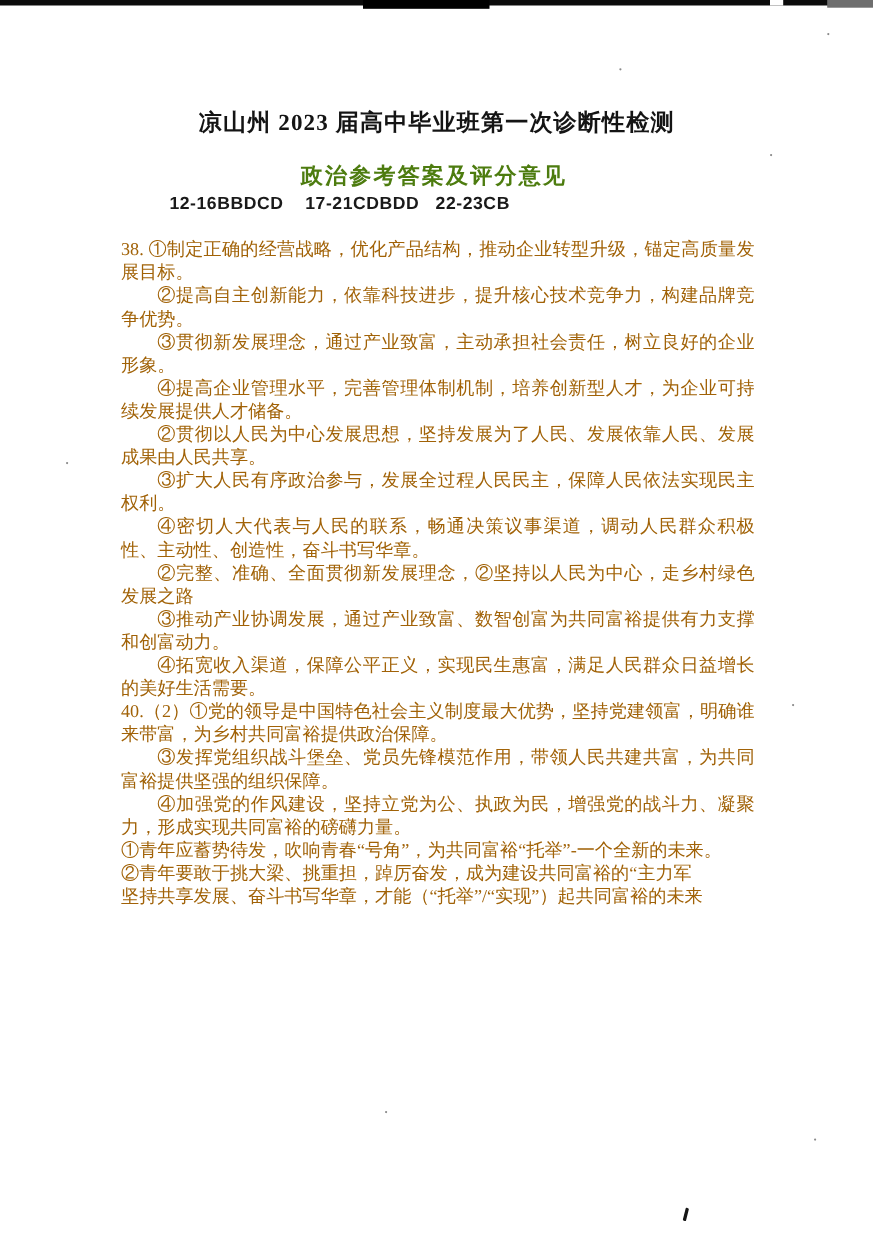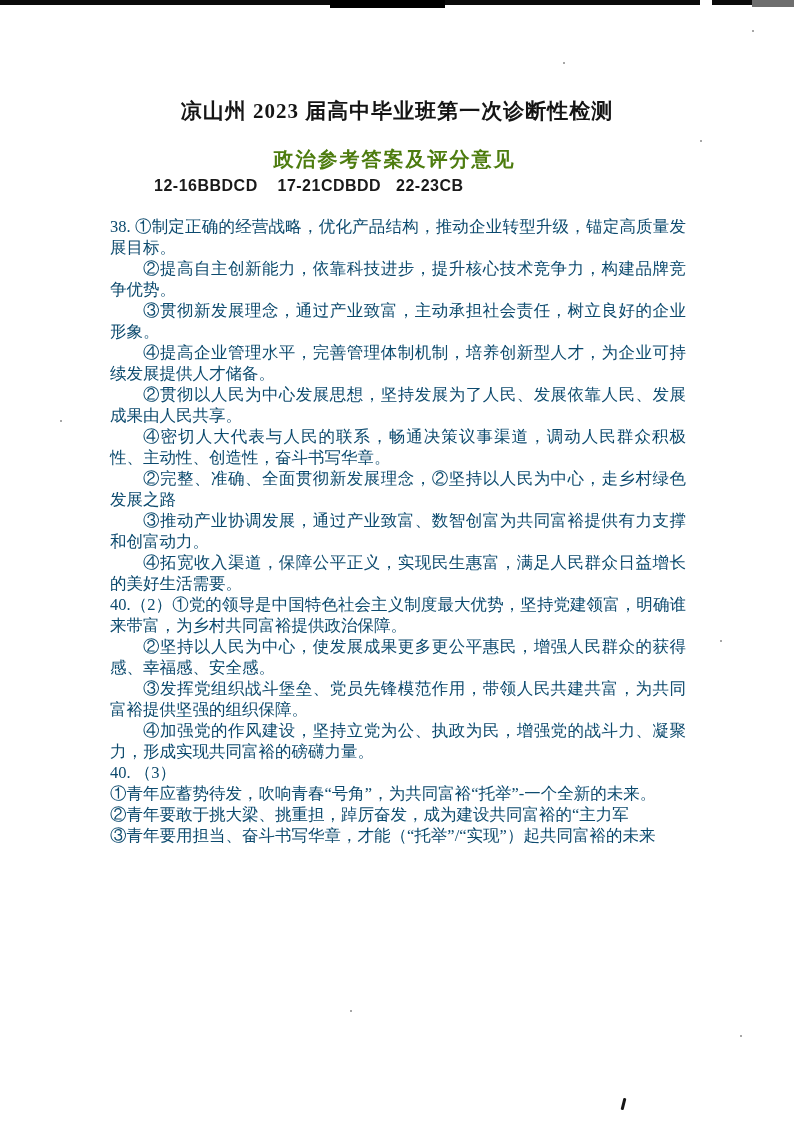--- a/index.html
+++ b/index.html
@@ -90,21 +90,21 @@
     color: #1a1a1a;
     margin-left: 44px;
   }
   .content {
     position: absolute;
     top: 216px; left: 110px;
     width: 576px;
     font-size: 16.5px;
     line-height: 21px;
     text-align: justify;
-    color: #0c4a6e;
+    color: #a16207;
   }
   .content p {
     margin: 0;
   }
   .content p.indent {
     text-indent: 2em;
   }
 </style>
 </head>
 <body>
@@ -128,27 +128,26 @@
   <div class="title">凉山州 2023 届高中毕业班第一次诊断性检测</div>
   <div class="subtitle">政治参考答案及评分意见</div>
   <div class="choices">12-16BBDCD    17-21CDBDD   22-23CB</div>
 
   <div class="content">
     <p>38. ①制定正确的经营战略，优化产品结构，推动企业转型升级，锚定高质量发展目标。</p>
     <p class="indent">②提高自主创新能力，依靠科技进步，提升核心技术竞争力，构建品牌竞争优势。</p>
     <p class="indent">③贯彻新发展理念，通过产业致富，主动承担社会责任，树立良好的企业形象。</p>
     <p class="indent">④提高企业管理水平，完善管理体制机制，培养创新型人才，为企业可持续发展提供人才储备。</p>
     <p class="indent">②贯彻以人民为中心发展思想，坚持发展为了人民、发展依靠人民、发展成果由人民共享。</p>
+    <p class="indent">③扩大人民有序政治参与，发展全过程人民民主，保障人民依法实现民主权利。</p>
     <p class="indent">④密切人大代表与人民的联系，畅通决策议事渠道，调动人民群众积极性、主动性、创造性，奋斗书写华章。</p>
     <p class="indent">②完整、准确、全面贯彻新发展理念，②坚持以人民为中心，走乡村绿色发展之路</p>
     <p class="indent">③推动产业协调发展，通过产业致富、数智创富为共同富裕提供有力支撑和创富动力。</p>
     <p class="indent">④拓宽收入渠道，保障公平正义，实现民生惠富，满足人民群众日益增长的美好生活需要。</p>
     <p>40.（2）①党的领导是中国特色社会主义制度最大优势，坚持党建领富，明确谁来带富，为乡村共同富裕提供政治保障。</p>
-    <p class="indent">②坚持以人民为中心，使发展成果更多更公平惠民，增强人民群众的获得感、幸福感、安全感。</p>
     <p class="indent">③发挥党组织战斗堡垒、党员先锋模范作用，带领人民共建共富，为共同富裕提供坚强的组织保障。</p>
     <p class="indent">④加强党的作风建设，坚持立党为公、执政为民，增强党的战斗力、凝聚力，形成实现共同富裕的磅礴力量。</p>
-    <p>40. （3）</p>
     <p>①青年应蓄势待发，吹响青春“号角”，为共同富裕“托举”-一个全新的未来。</p>
     <p>②青年要敢于挑大梁、挑重担，踔厉奋发，成为建设共同富裕的“主力军</p>
-    <p>③青年要用担当、奋斗书写华章，才能（“托举”/“实现”）起共同富裕的未来</p>
+    <p>坚持共享发展、奋斗书写华章，才能（“托举”/“实现”）起共同富裕的未来</p>
   </div>
 
 </div>
 
 </body></html>

